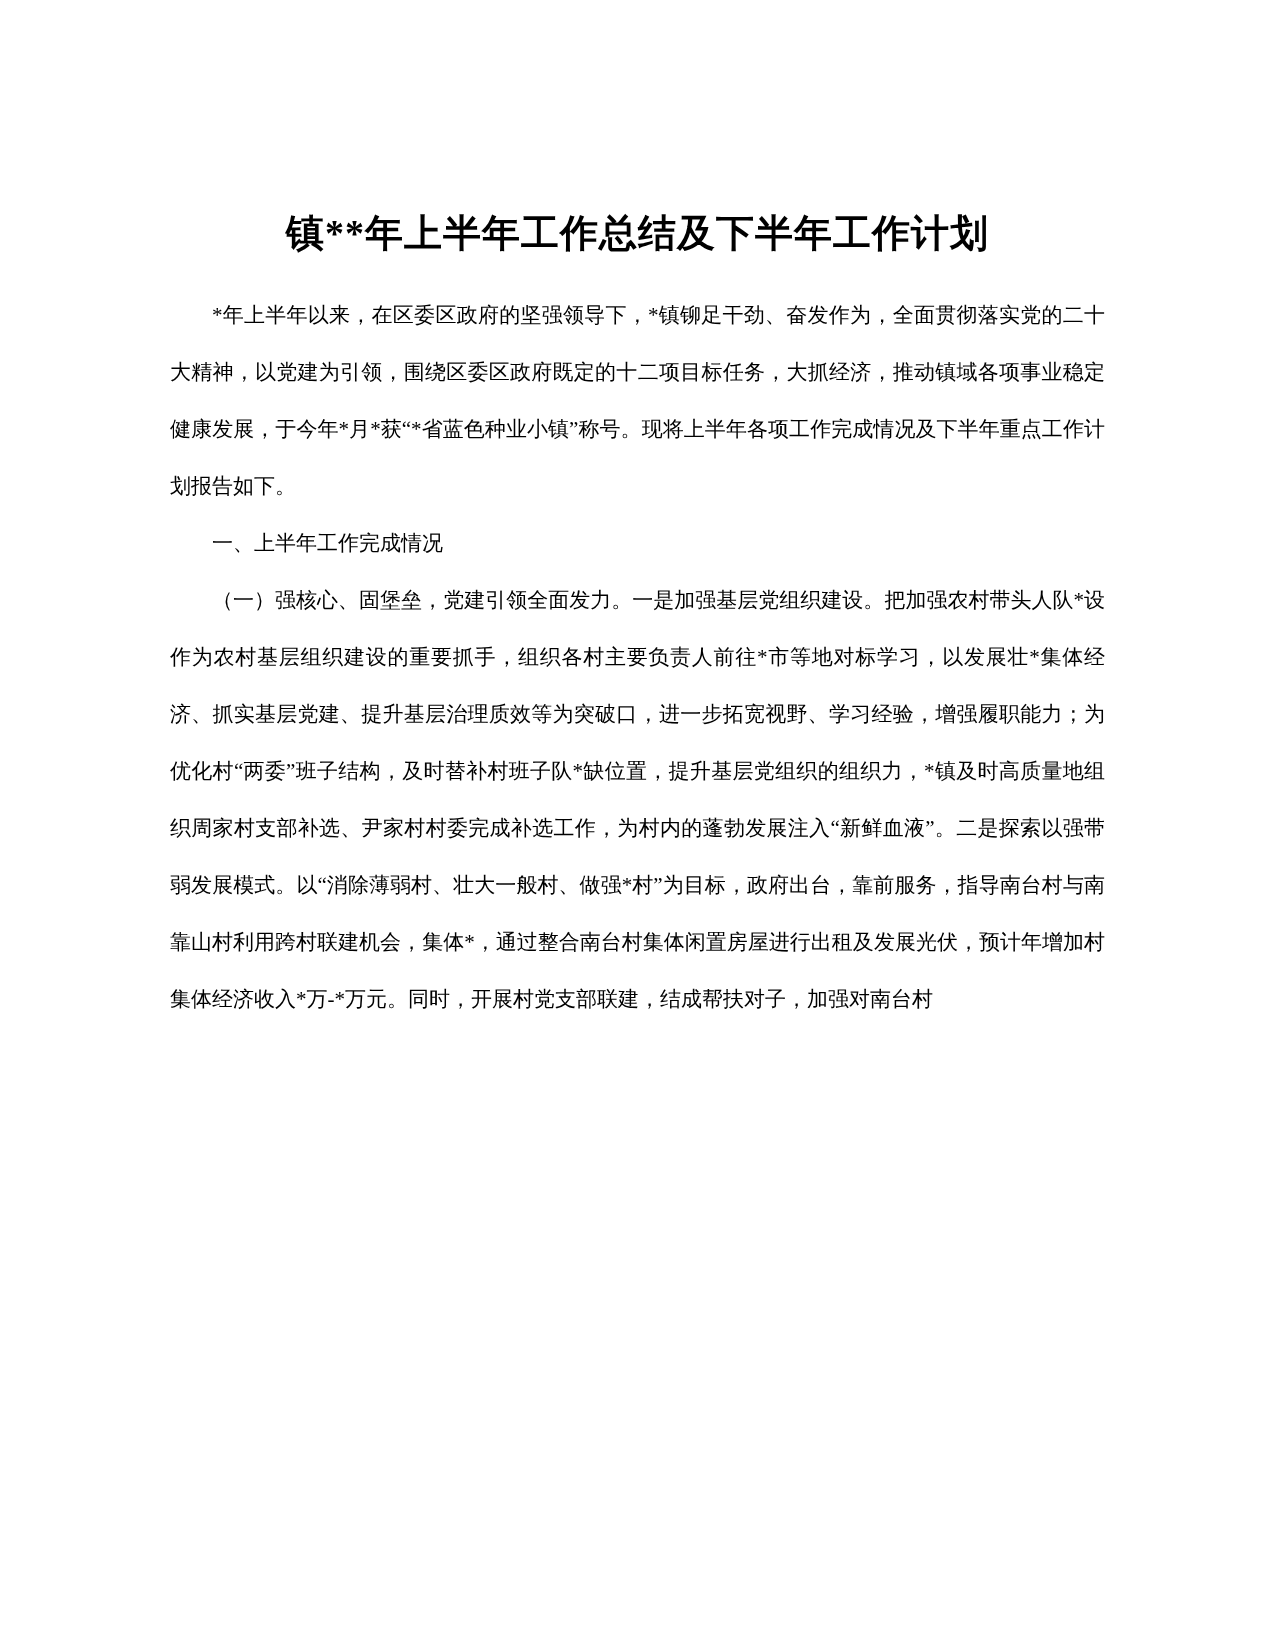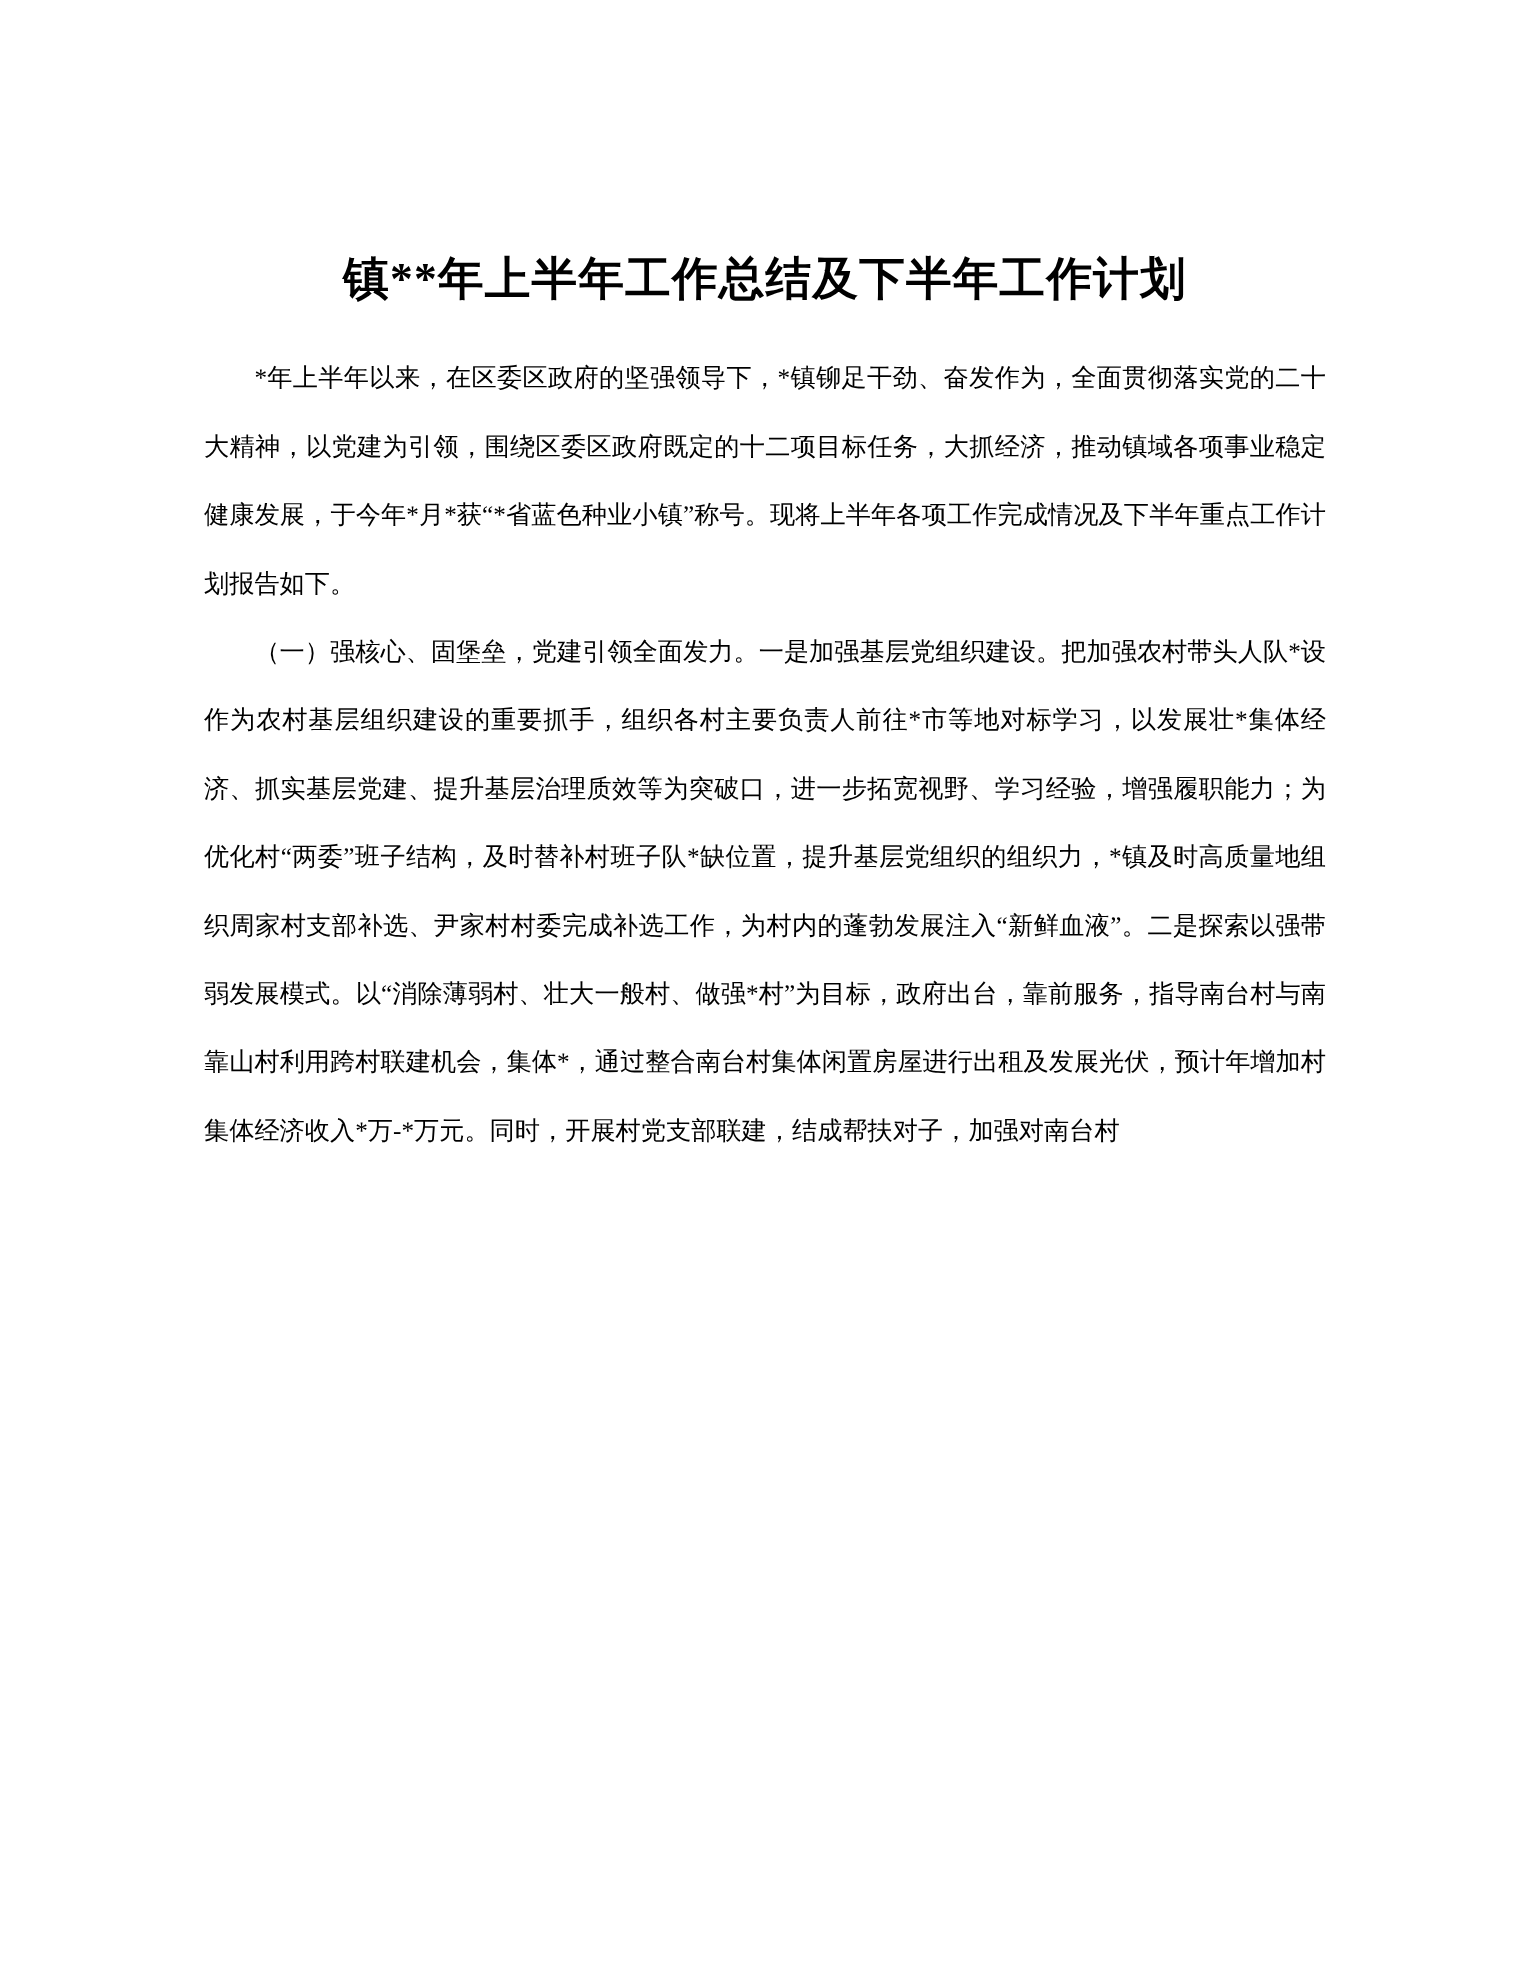--- a/index.html
+++ b/index.html
@@ -42,15 +42,16 @@
   }
 </style>
 </head>
 <body>
 
 <div class="page">
   <h1 class="doc-title">镇**年上半年工作总结及下半年工作计划</h1>
 
   <p class="para">*年上半年以来，在区委区政府的坚强领导下，*镇铆足干劲、奋发作为，全面贯彻落实党的二十大精神，以党建为引领，围绕区委区政府既定的十二项目标任务，大抓经济，推动镇域各项事业稳定健康发展，于今年*月*获“*省蓝色种业小镇”称号。现将上半年各项工作完成情况及下半年重点工作计划报告如下。</p>
 
+  <p class="para section-heading">一、上半年工作完成情况</p>
 
   <p class="para">（一）强核心、固堡垒，党建引领全面发力。一是加强基层党组织建设。把加强农村带头人队*设作为农村基层组织建设的重要抓手，组织各村主要负责人前往*市等地对标学习，以发展壮*集体经济、抓实基层党建、提升基层治理质效等为突破口，进一步拓宽视野、学习经验，增强履职能力；为优化村“两委”班子结构，及时替补村班子队*缺位置，提升基层党组织的组织力，*镇及时高质量地组织周家村支部补选、尹家村村委完成补选工作，为村内的蓬勃发展注入“新鲜血液”。二是探索以强带弱发展模式。以“消除薄弱村、壮大一般村、做强*村”为目标，政府出台，靠前服务，指导南台村与南靠山村利用跨村联建机会，集体*，通过整合南台村集体闲置房屋进行出租及发展光伏，预计年增加村集体经济收入*万-*万元。同时，开展村党支部联建，结成帮扶对子，加强对南台村</p>
 </div>
 
 </body></html>

